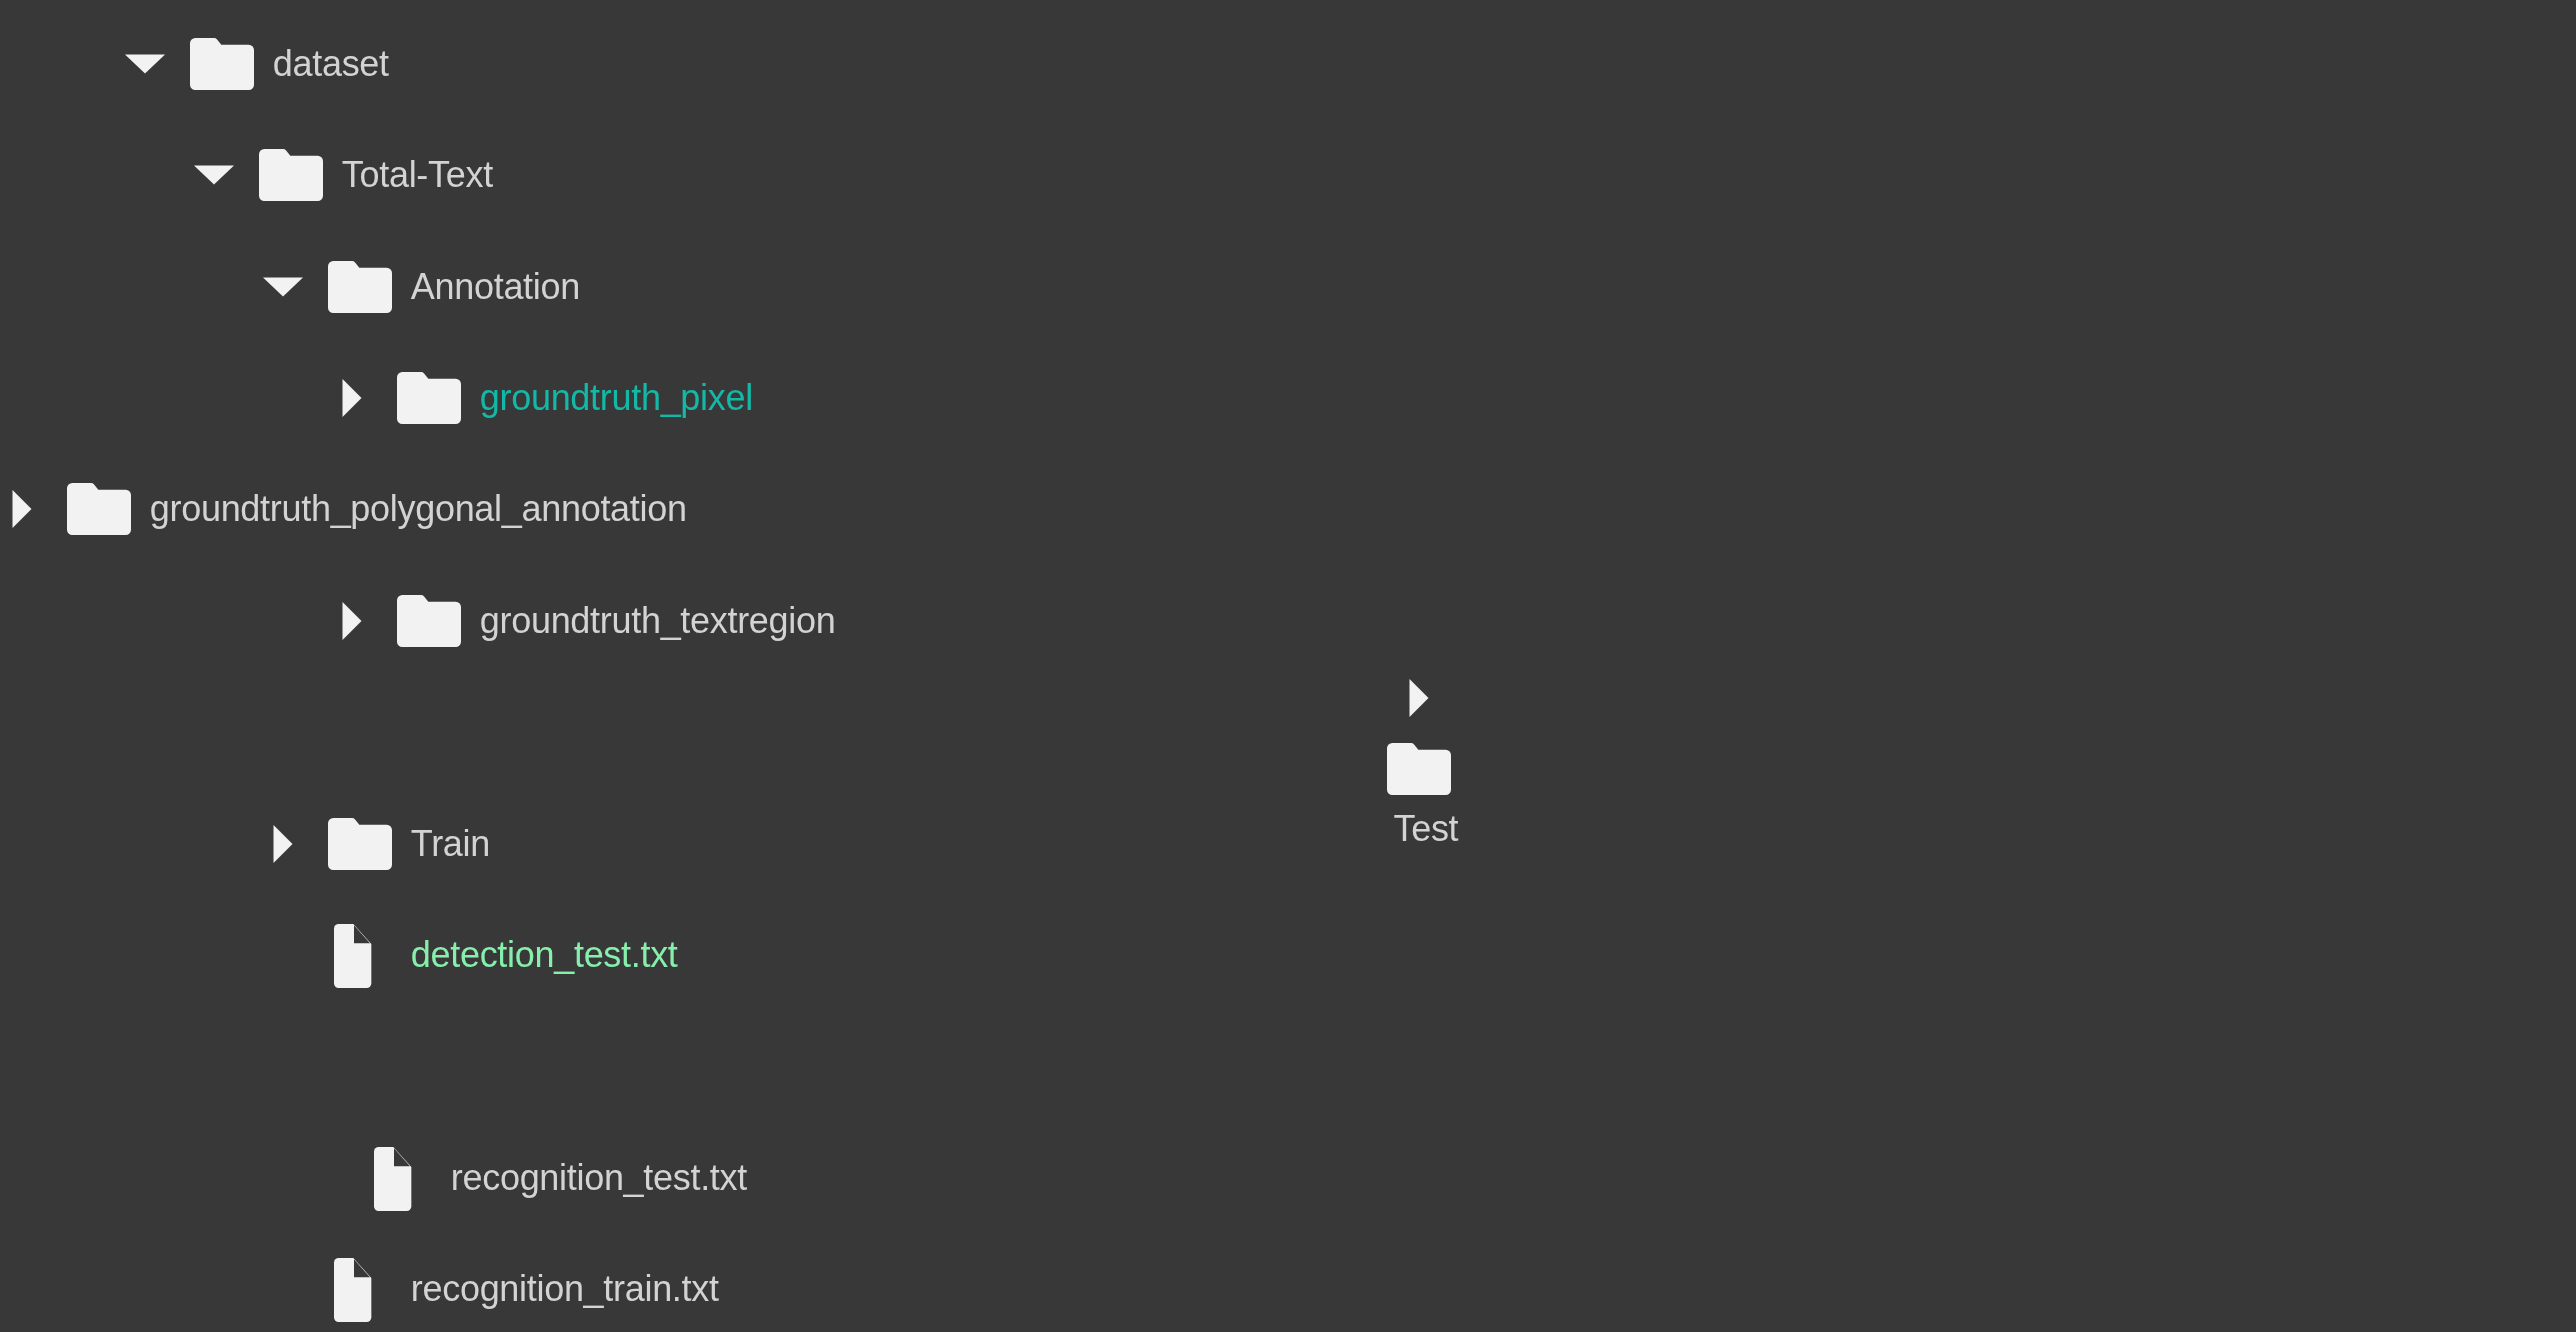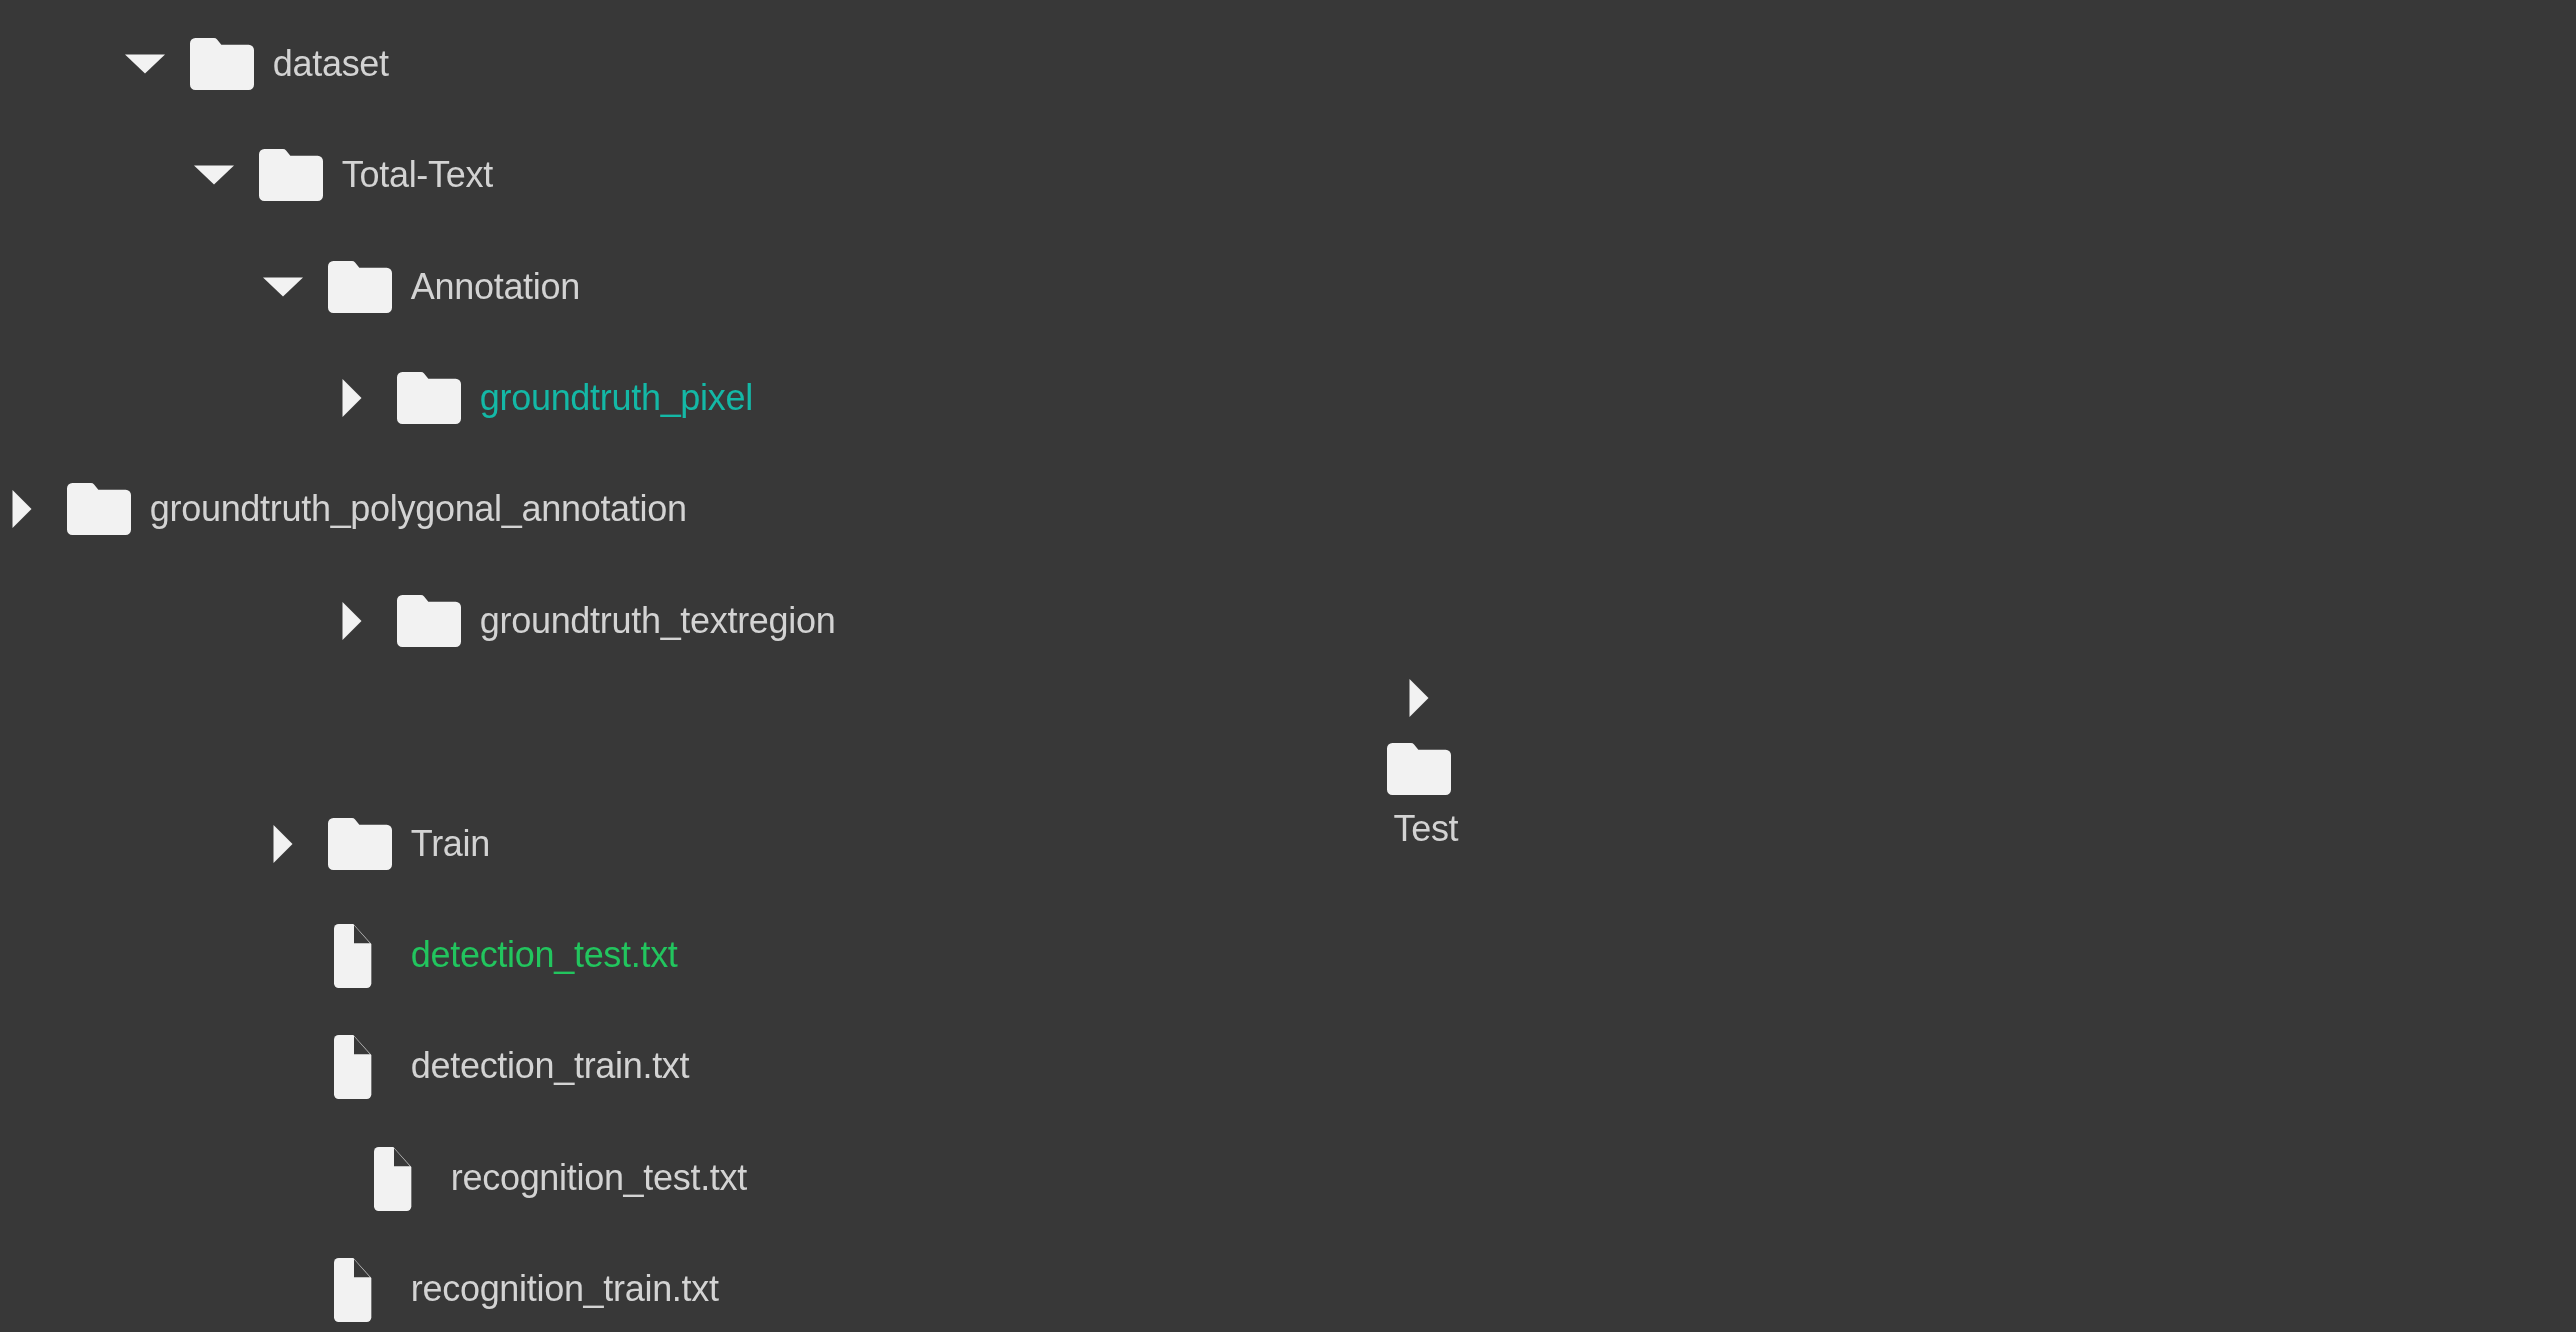--- a/index.html
+++ b/index.html
@@ -191,49 +191,38 @@
     </div>
     <div class="row" style="top: 899px; padding-left: 261px;">
       <span class="twisty none"></span>
       <span class="gap"></span>
       <span class="icon file">
         <svg width="72" height="70" viewBox="0 0 108 104" xmlns="http://www.w3.org/2000/svg">
           <path d="M22 4 a7 7 0 0 0 -7 7 v82 a7 7 0 0 0 7 7 h42 a7 7 0 0 0 7 -7 V34 L44 4 Z" fill="#f2f2f2"></path>
           <path d="M45 6 L69 33 H45 Z" fill="#383838"></path>
         </svg>
       </span>
-      <span class="label" style="color: #22c55e;">detection_test.txt</span>
-    </div>
-    <div class="row" style="top: 1010px; padding-left: 261px;">
+      <span class="label" style="color: #86efac;">detection_test.txt</span>
+    </div>
+    <div class="row" style="top: 1122px; padding-left: 261px; margin-left: 40px;">
       <span class="twisty none"></span>
       <span class="gap"></span>
       <span class="icon file">
         <svg width="72" height="70" viewBox="0 0 108 104" xmlns="http://www.w3.org/2000/svg">
           <path d="M22 4 a7 7 0 0 0 -7 7 v82 a7 7 0 0 0 7 7 h42 a7 7 0 0 0 7 -7 V34 L44 4 Z" fill="#f2f2f2"></path>
           <path d="M45 6 L69 33 H45 Z" fill="#383838"></path>
         </svg>
       </span>
-      <span class="label" style="color: rgb(211, 211, 211);">detection_train.txt</span>
-    </div>
-    <div class="row" style="top: 1122px; padding-left: 261px; margin-left: 40px;">
+      <span class="label" style="color: rgb(211, 211, 211);">recognition_test.txt</span>
+    </div>
+    <div class="row" style="top: 1233px; padding-left: 261px;">
       <span class="twisty none"></span>
       <span class="gap"></span>
       <span class="icon file">
         <svg width="72" height="70" viewBox="0 0 108 104" xmlns="http://www.w3.org/2000/svg">
           <path d="M22 4 a7 7 0 0 0 -7 7 v82 a7 7 0 0 0 7 7 h42 a7 7 0 0 0 7 -7 V34 L44 4 Z" fill="#f2f2f2"></path>
           <path d="M45 6 L69 33 H45 Z" fill="#383838"></path>
         </svg>
       </span>
-      <span class="label" style="color: rgb(211, 211, 211);">recognition_test.txt</span>
-    </div>
-    <div class="row" style="top: 1233px; padding-left: 261px;">
-      <span class="twisty none"></span>
-      <span class="gap"></span>
-      <span class="icon file">
-        <svg width="72" height="70" viewBox="0 0 108 104" xmlns="http://www.w3.org/2000/svg">
-          <path d="M22 4 a7 7 0 0 0 -7 7 v82 a7 7 0 0 0 7 7 h42 a7 7 0 0 0 7 -7 V34 L44 4 Z" fill="#f2f2f2"></path>
-          <path d="M45 6 L69 33 H45 Z" fill="#383838"></path>
-        </svg>
-      </span>
       <span class="label" style="color: rgb(211, 211, 211);">recognition_train.txt</span>
     </div>
   </div>
 
 
 </body></html>

